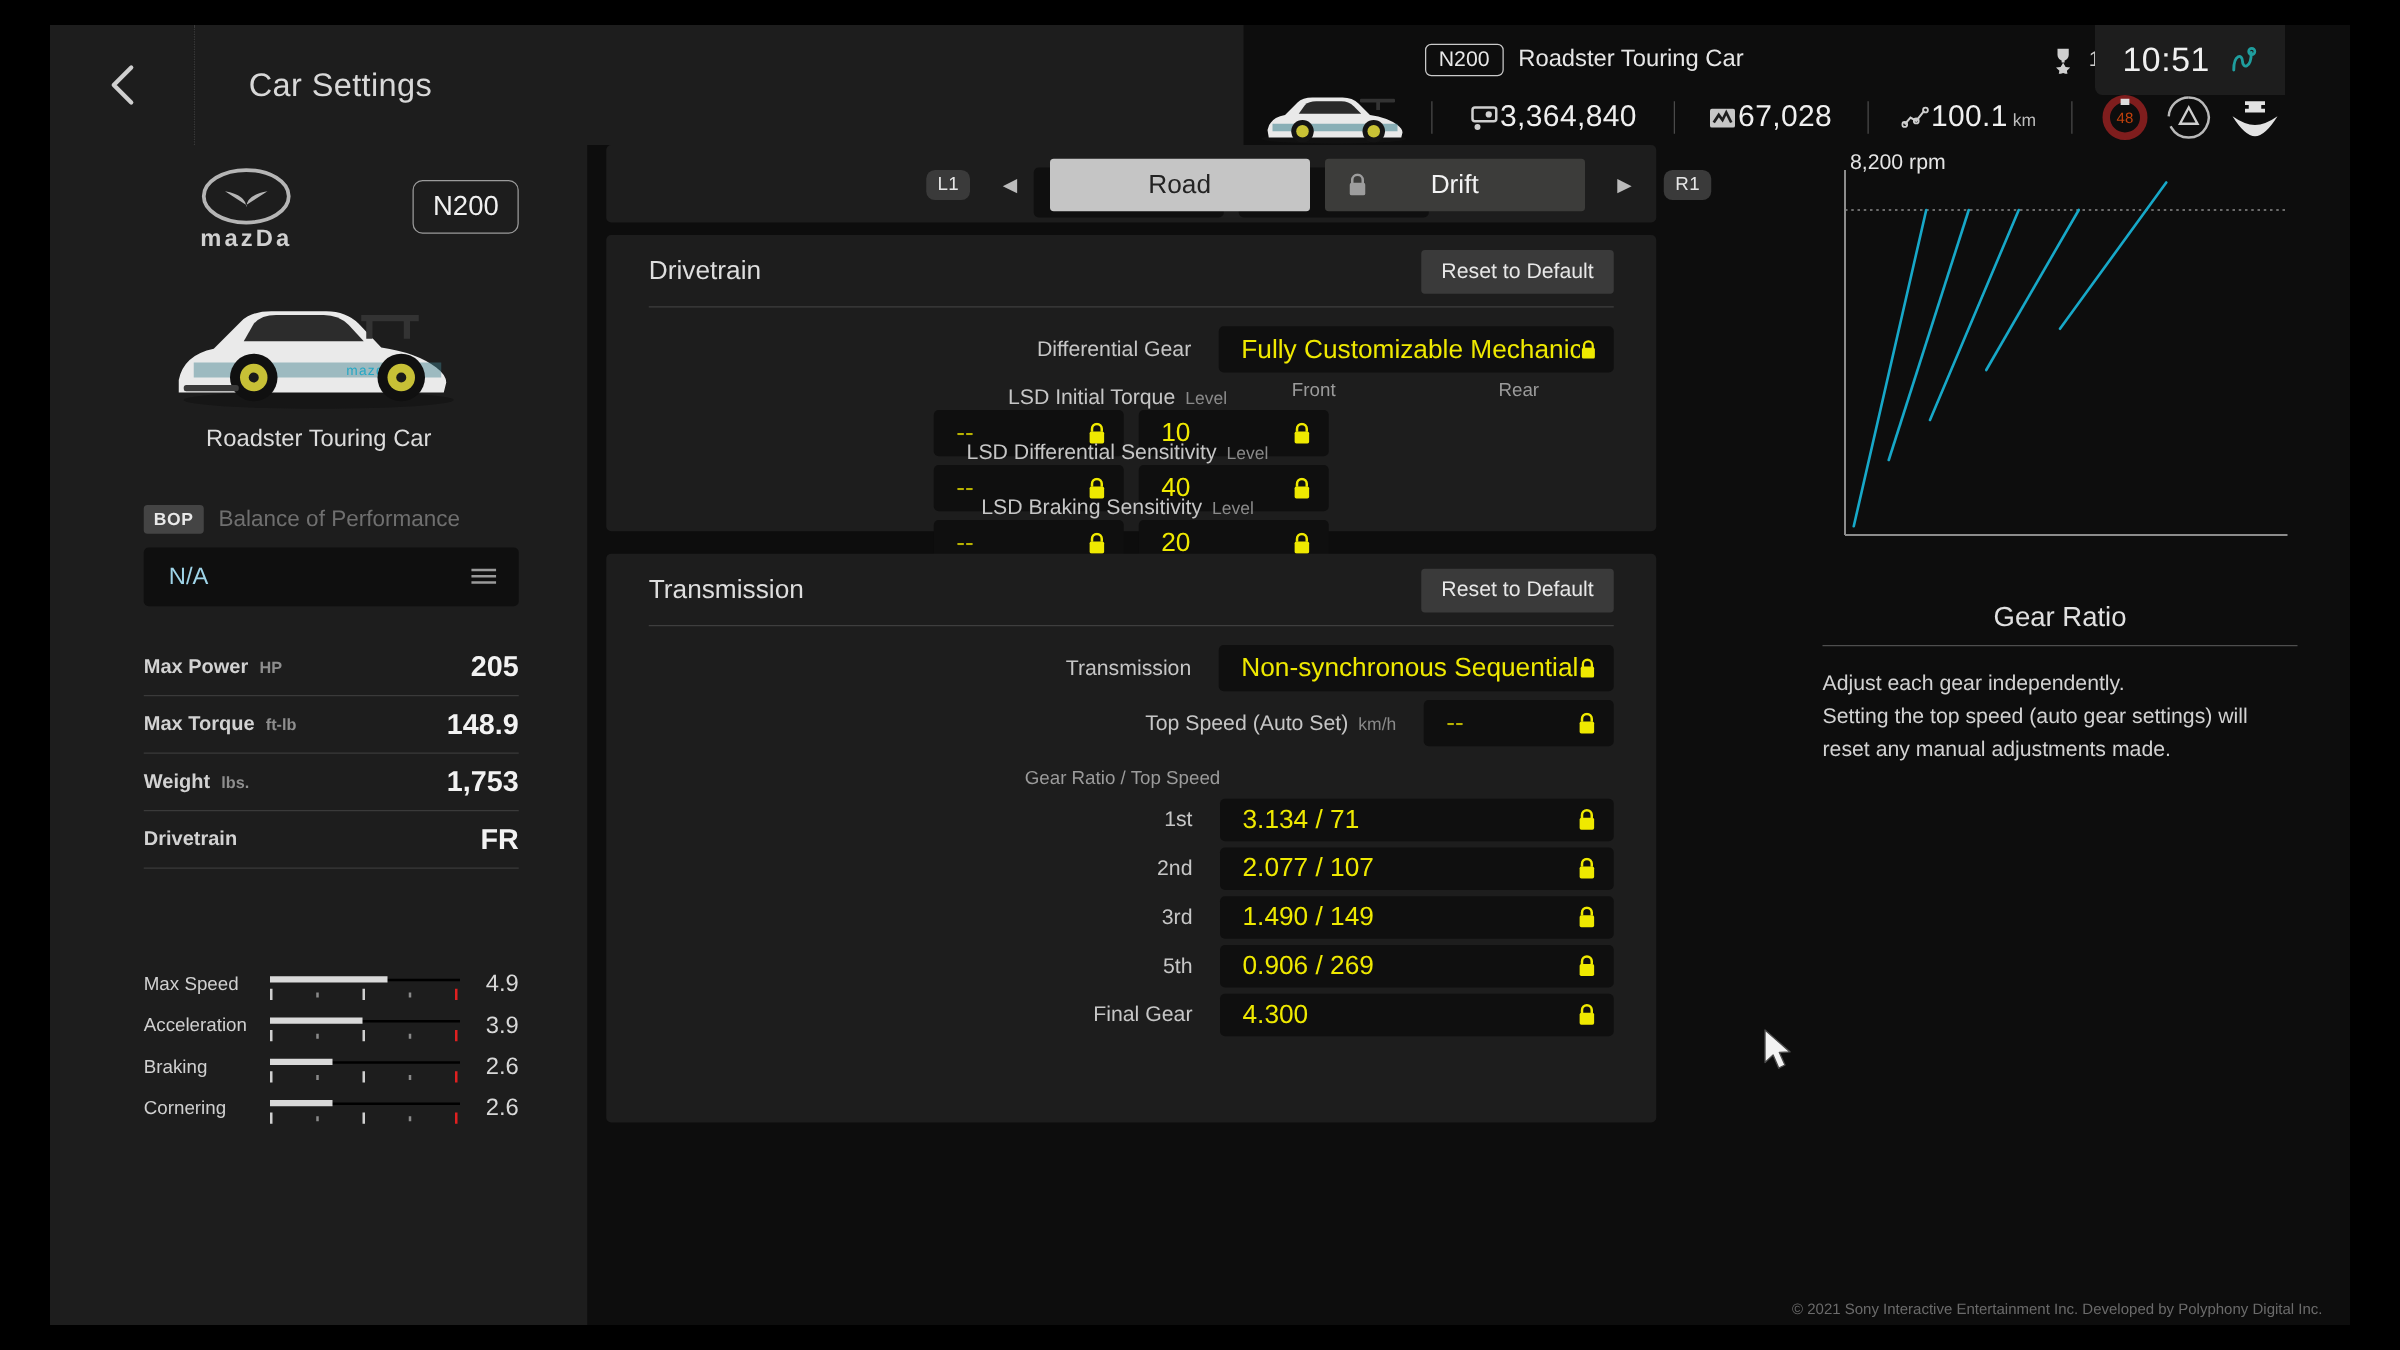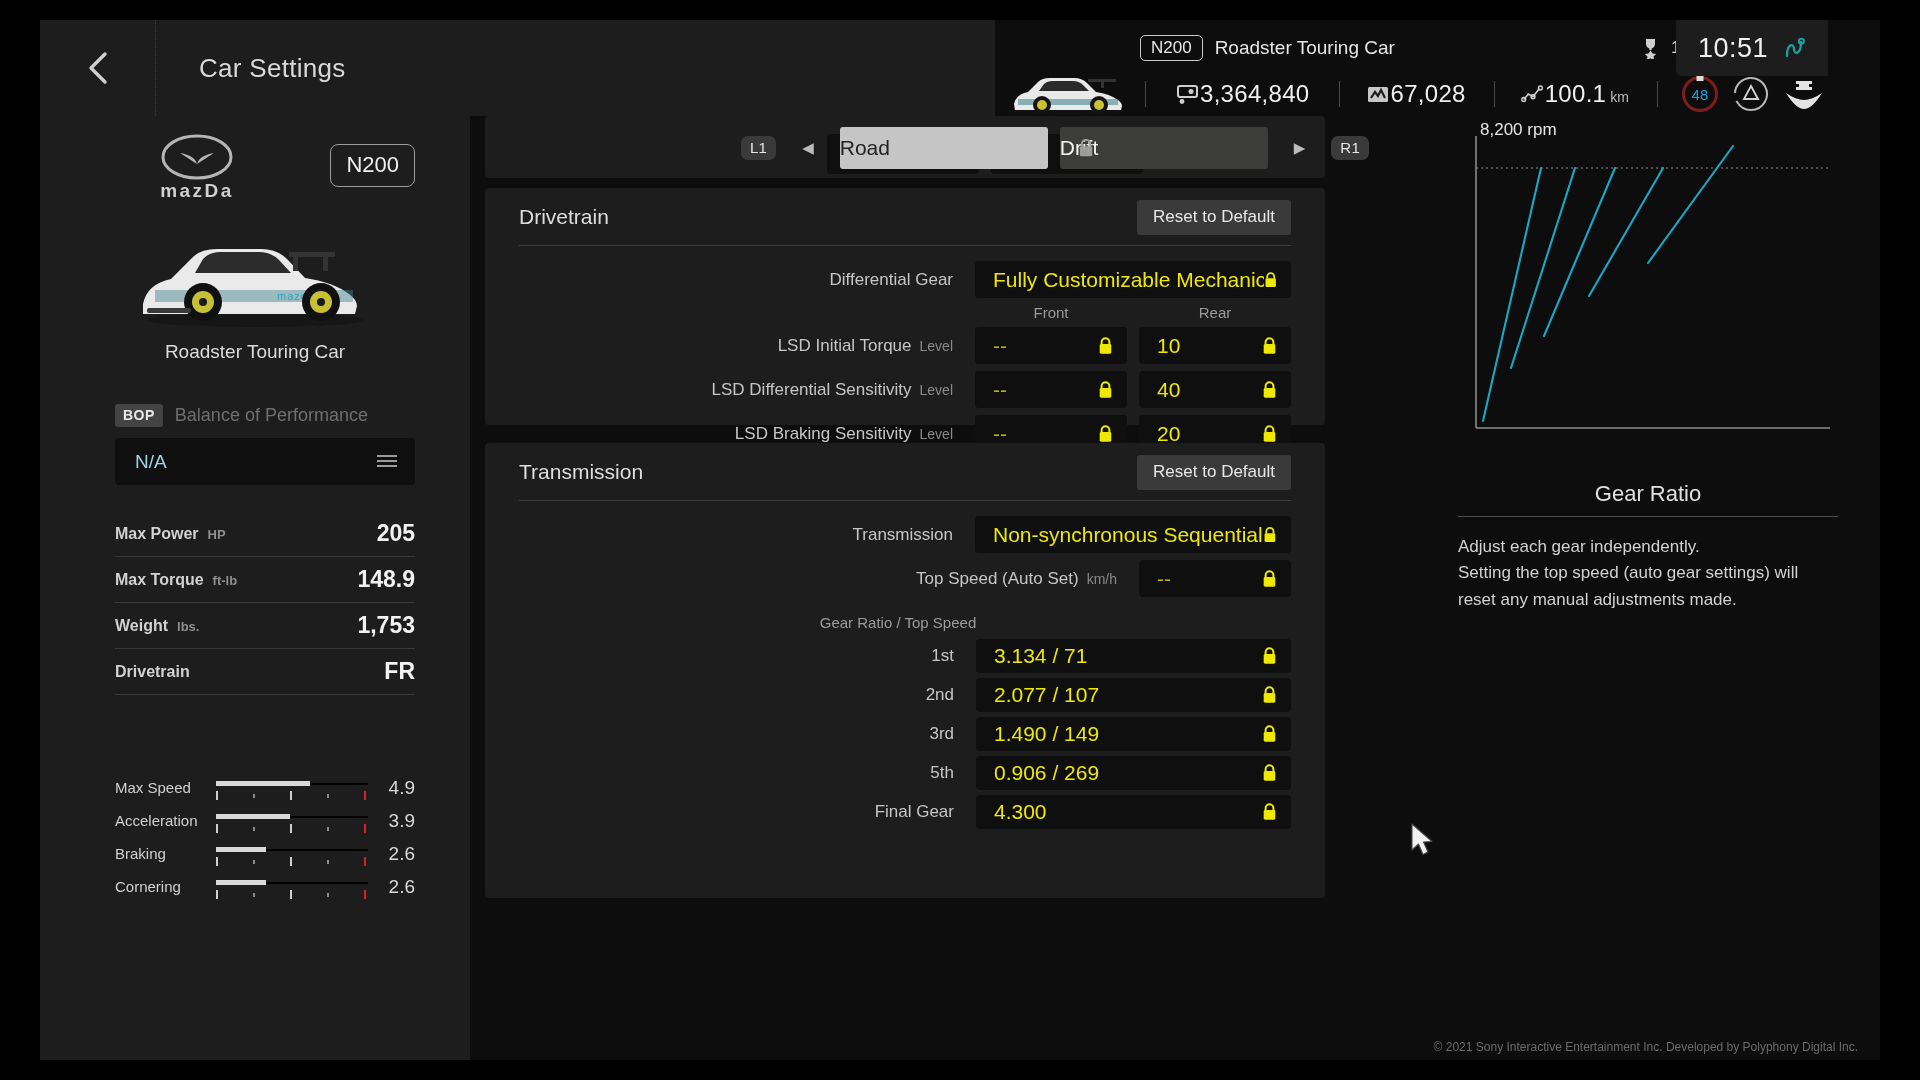--- a/index.html
+++ b/index.html
@@ -72,23 +72,23 @@
     display:flex; align-items:center;
   }
   #car-thumb { position:absolute; left:5px; top:-6px; width:135px; height:52px; }
   .vsep { width:1px; height:26px; background:#4a4a4a; }
   .stat-item { display:flex; align-items:center; }
   .stat-icon { width:24px; height:22px; display:block; }
   .stat-val { font-size:24px; color:#efefef; letter-spacing:.3px; }
   .stat-unit { font-size:14px; color:#bdbdbd; margin-left:4px; }
   #badges { display:flex; align-items:center; gap:14px; }
   #lvl-badge {
-    width:36px; height:36px; border-radius:50%; border:3px solid #7f1d1d;
+    width:36px; height:36px; border-radius:50%; border:6px solid #7f1d1d;
     display:flex; align-items:center; justify-content:center;
-    font-size:15px; color:#0ea5e9;
+    font-size:12px; color:#c2410c;
     position:relative;
   }
   #lvl-badge::before {
     content:""; position:absolute; top:-3px; left:50%; transform:translateX(-50%);
     width:7px; height:5px; background:#dcdcdc;
   }
 
   
   #sidebar {
     position:absolute; left:0; top:96px; width:430px; bottom:0;
@@ -169,21 +169,21 @@
   #tabstrip {
     position:absolute; left:50px; top:7px; width:1070px; height:50px;
     display:flex; align-items:center; justify-content:center; gap:12px; z-index:20;
   }
   #tabstrip .shoulder {
     background:#3a3a3a; color:#e6e6e6; font-size:15px;
     border-radius:7px; padding:3px 9px 4px; letter-spacing:.3px;
   }
   #tabstrip .arrow { color:#bbb; font-size:15px; margin:0 14px; }
   .tab {
-    width:208px; height:42px; display:flex; align-items:center; 
+    width:208px; height:42px; display:flex; align-items:center; justify-content:center;
     font-size:21px; cursor:pointer; position:relative;
   }
   .tab.active { background:#c5c5c5; color:#232323; border-radius:3px; }
   .tab.inactive { background:#3c3c3a; color:#f3f3f3; border-radius:3px; }
   .tab .lock { position:absolute; left:18px; top:50%; transform:translateY(-50%); }
 
   
   #partial-panel {
     position:absolute; left:15px; top:0; width:840px; height:62px;
     background:#1d1d1d; border-radius:4px; overflow:hidden; z-index:5;
@@ -224,21 +224,21 @@
     display:flex; align-items:center; justify-content:space-between;
     padding:0 14px 0 18px;
   }
   .val-text { font-size:21px; color:#efe900; white-space:nowrap; overflow:hidden; }
   .val-text.dim { color:#b8b200; }
 
   .fr-head { display:flex; justify-content:flex-end; margin:3px 0 5px; }
   .fr-head div { width:152px; text-align:center; font-size:15px; color:#9b9b9b; }
   .fr-head div:first-child { margin-right:12px; }
 
-  .lsd-row { display:flex; align-items:center; justify-content:flex-end; height:39px; margin-bottom:5px; }
+  .lsd-row { display:flex; align-items:center; justify-content:flex-end; height:39px; margin-bottom:5px;flex-direction:column; }
   .lsd-pair { display:flex; gap:12px; }
   .lsd-pair .val-box { width:152px; }
 
   .gr-head { text-align:center; font-size:15px; color:#9b9b9b; margin:16px 14px 7px 0; }
   .gear-row { display:flex; align-items:center; justify-content:flex-end; height:36px; margin-bottom:3px; }
   .gear-label { font-size:17px; color:#c6c6c6; margin-right:22px; }
   .gear-row .val-box { width:315px; height:34px; }
 
   
   #rightpanel {

